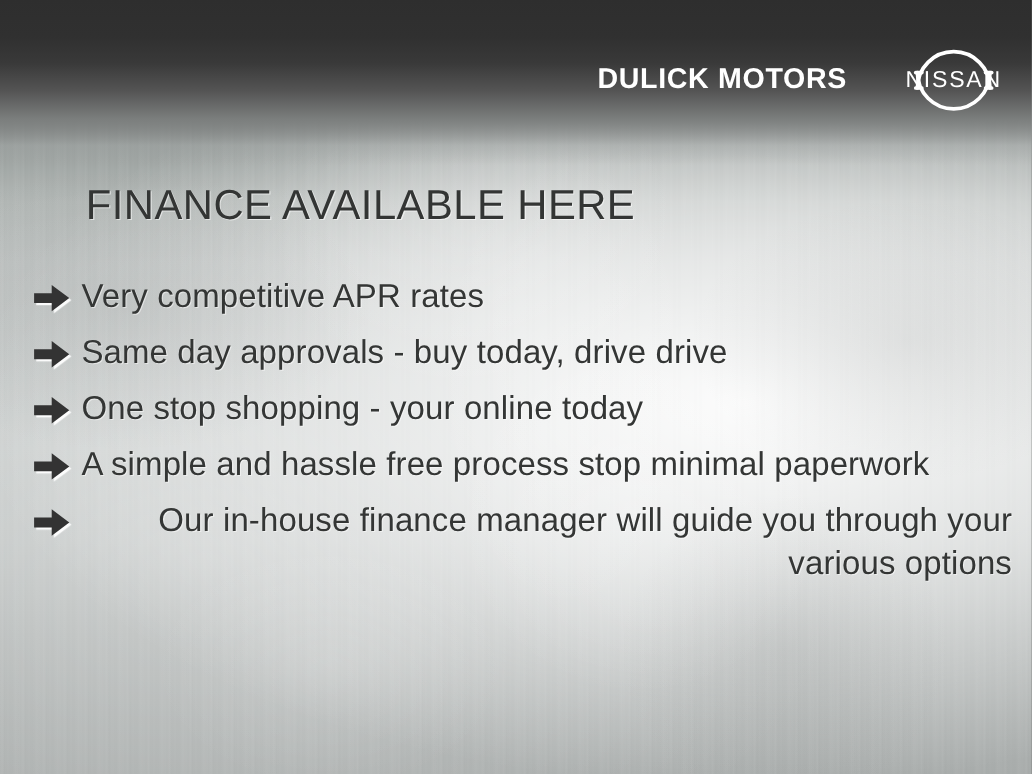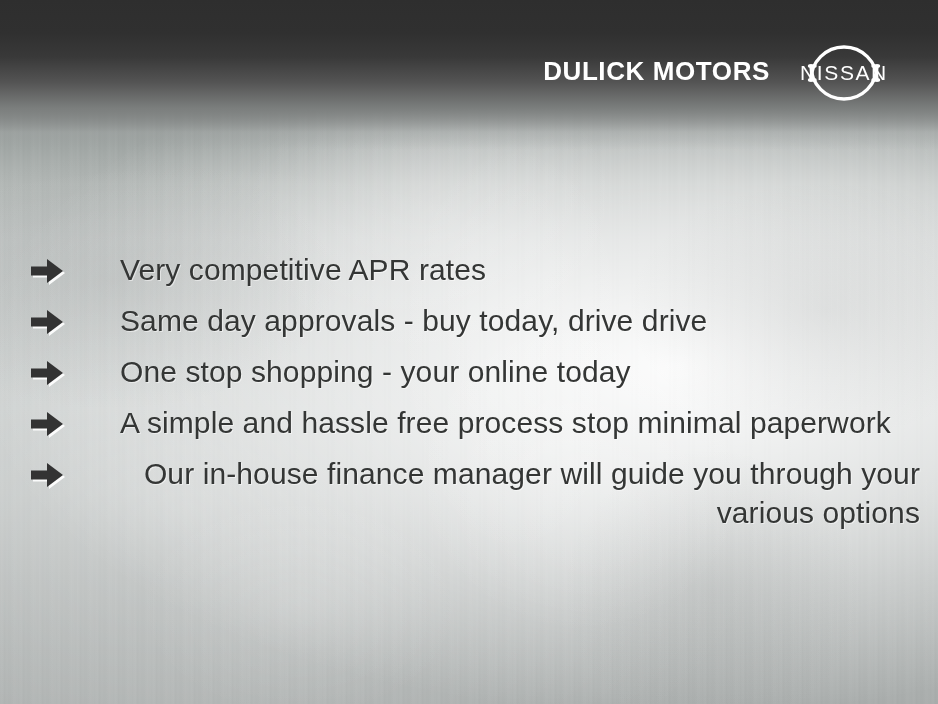--- a/index.html
+++ b/index.html
@@ -105,21 +105,21 @@
     color: #ffffff;
     font-size: 26px;
     font-weight: bold;
     letter-spacing: 0.6px;
     white-space: nowrap;
     font-family: "Liberation Sans", "DejaVu Sans", sans-serif;
   }
 
   .nissan-logo {
     position: absolute;
-    right: 32px;
+    right: 9px;
     top: 22px;
     width: 124px;
     height: 100px;
   }
   .nissan-logo svg { display: block; width: 124px; height: 100px; }
 
   
   .slide-title {
     position: absolute;
     left: 78px;
@@ -140,21 +140,20 @@
     margin: 0;
     padding: 0;
     list-style: none;
   }
 
   .bullet-item {
     display: flex;
     align-items: flex-start;
     margin: 0 0 12px 0;
     min-height: 39px;
-    gap: 46px;
   }
   .bullet-item:last-child { margin-bottom: 0; text-align: right; }
 
   .arrow-icon {
     flex: 0 0 auto;
     width: 34px;
     height: 30px;
     margin-top: 6px;
     margin-right: 10px;
   }
@@ -199,20 +198,21 @@
         <path d="M 91 58 L 96.5 58" fill="none" stroke="#ffffff" stroke-width="3.4" stroke-linecap="round"></path>
         <path d="M 27.5 44 L 33 44" fill="none" stroke="#ffffff" stroke-width="3.4" stroke-linecap="round"></path>
         <path d="M 91 44 L 96.5 44" fill="none" stroke="#ffffff" stroke-width="3.4" stroke-linecap="round"></path>
 
         <text x="62" y="57.5" text-anchor="middle" fill="#ffffff" font-family="'Liberation Sans','DejaVu Sans',sans-serif" font-size="21" letter-spacing="1.6">NISSAN</text>
       </svg>
     </div>
 
   </div>
 
+  <div class="slide-title">FINANCE AVAILABLE HERE</div>
 
   <ul class="bullet-list">
 
     <li class="bullet-item">
       <span class="arrow-icon">
         <svg viewBox="0 0 34 30" xmlns="http://www.w3.org/2000/svg" aria-hidden="true">
           <path d="M1 10.5 H17 V3 L33 15 L17 27 V19.5 H1 Z" fill="#333333"></path>
         </svg>
       </span>
       <span class="bullet-text">Very competitive APR rates</span>

